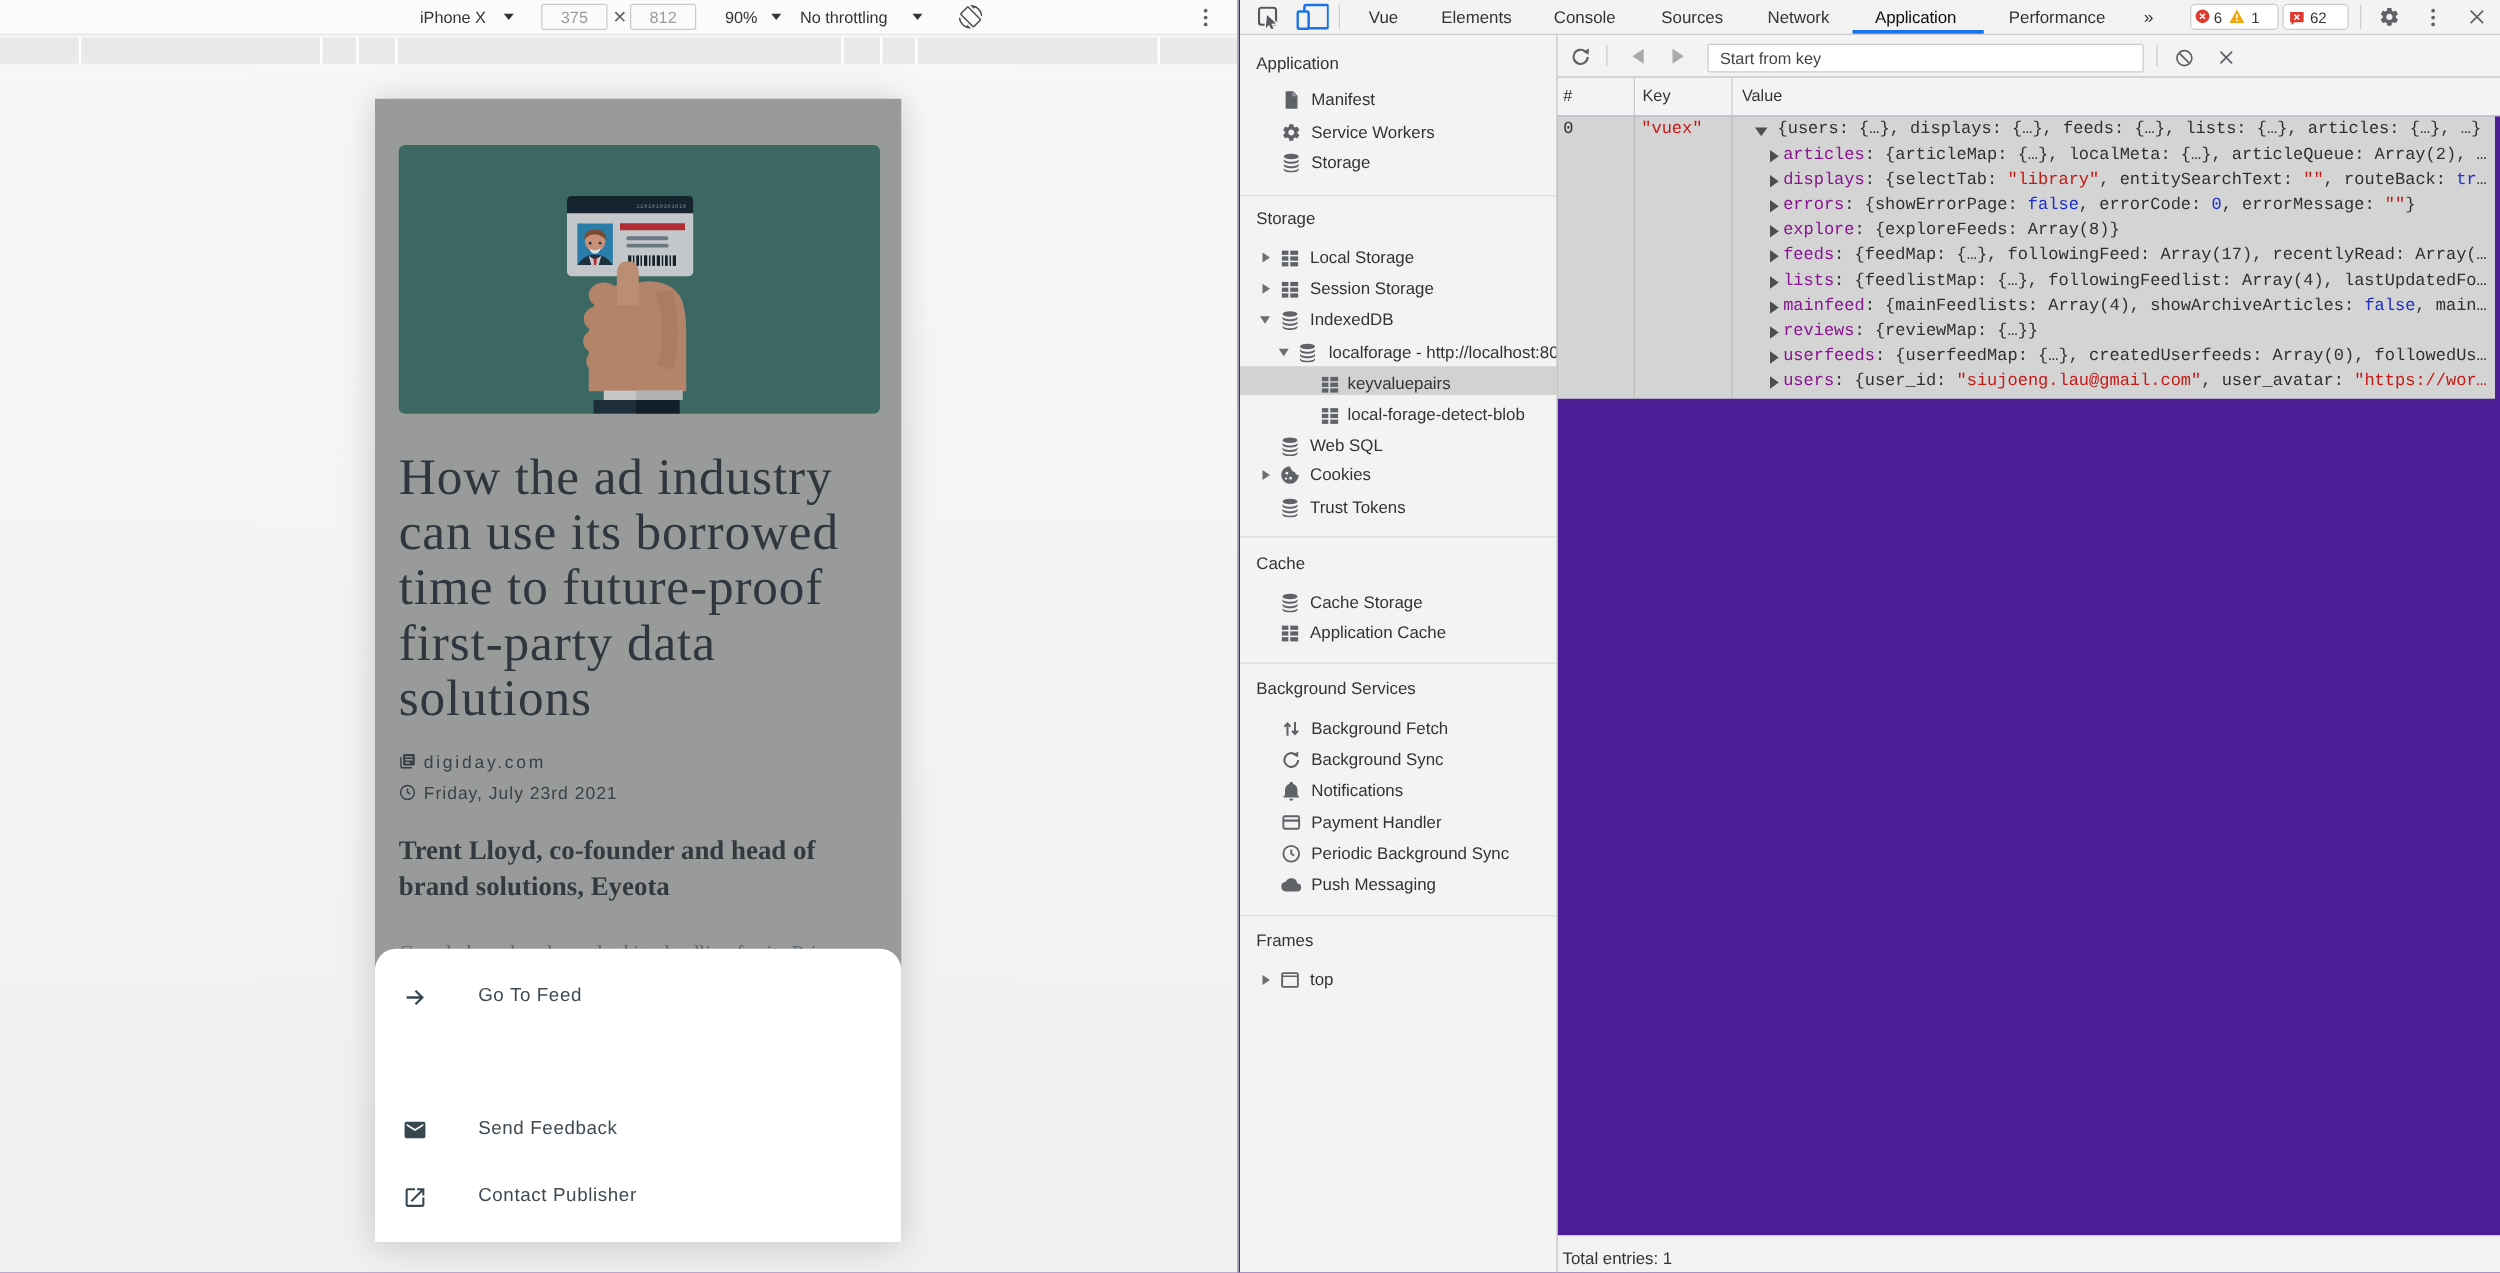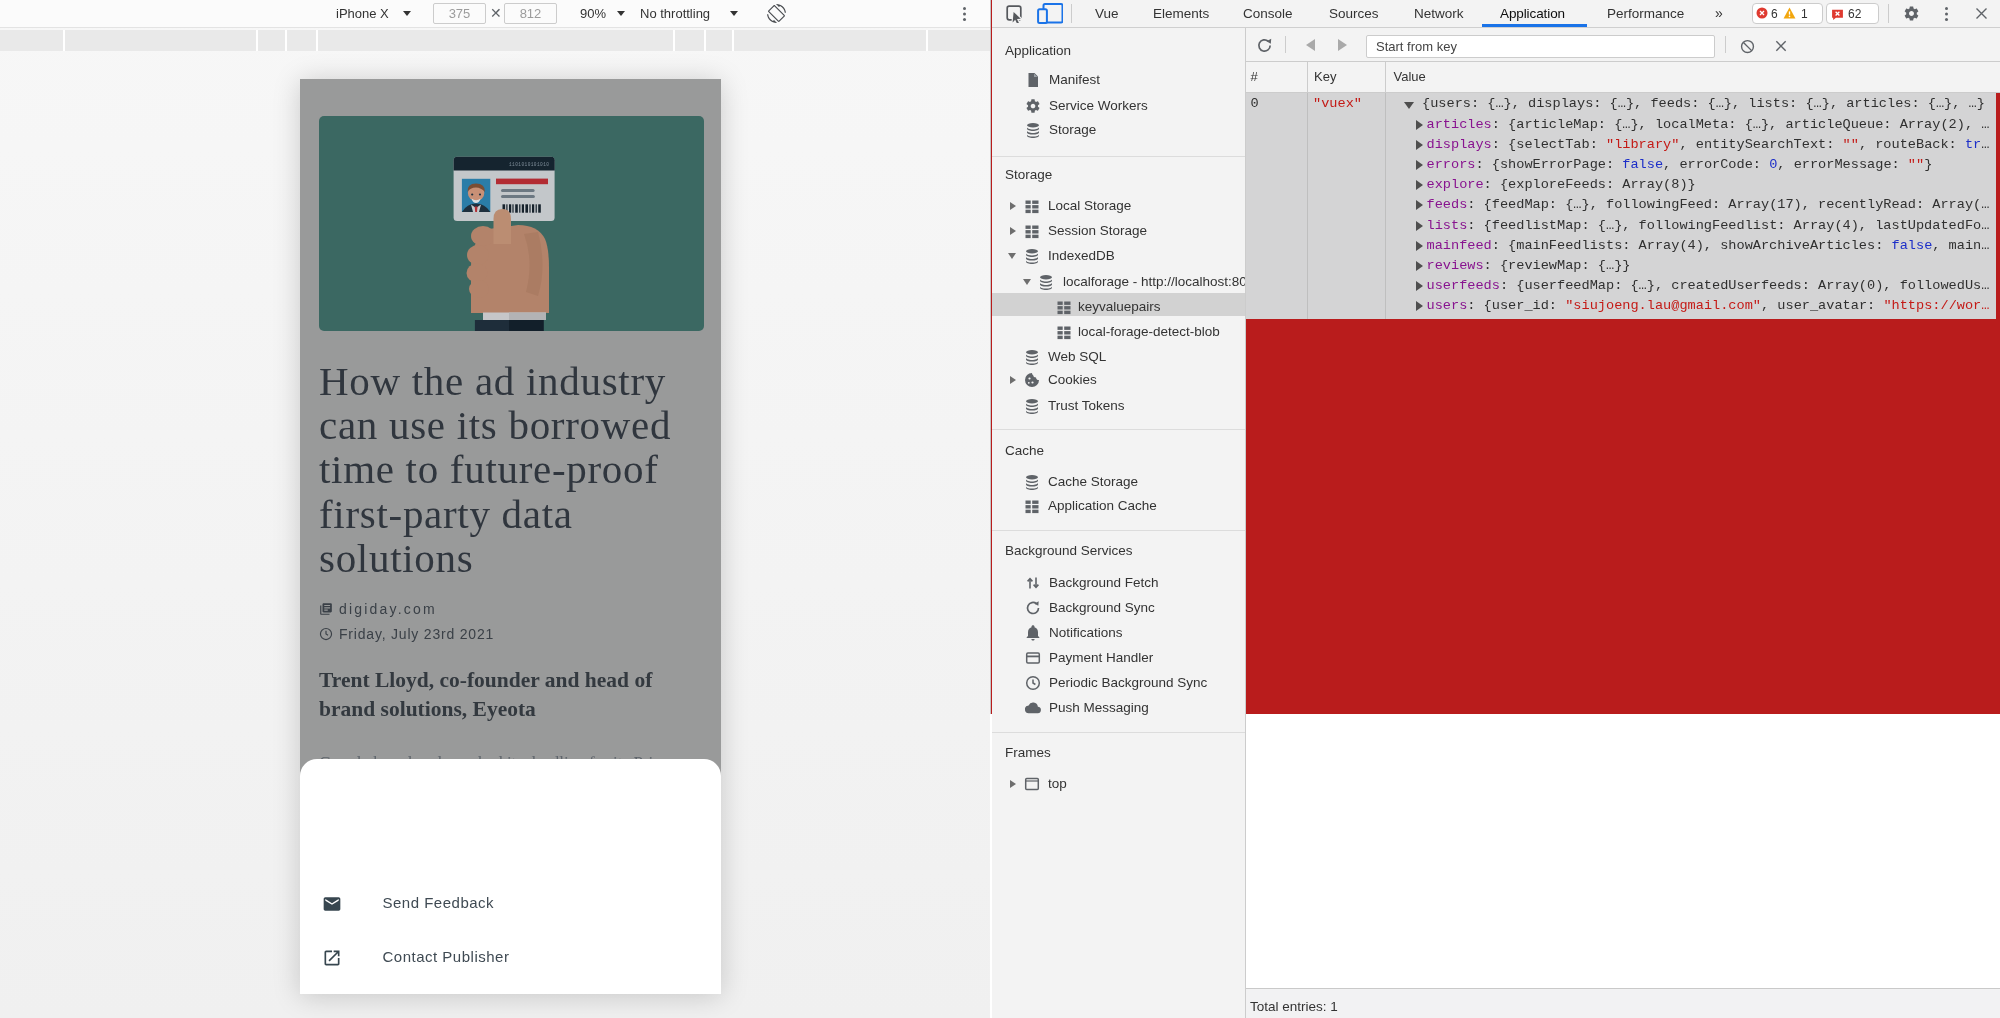--- a/index.html
+++ b/index.html
@@ -26,21 +26,21 @@
   #boldp { position:absolute; left:19px; top:587px; width:380px; font-family:"Liberation Serif", serif; font-weight:bold; font-size:21.5px; line-height:28.7px; color:#33393f; }
   #sliver { position:absolute; left:19px; top:671.5px; width:390px; height:16px; overflow:hidden; font-family:"Liberation Serif", serif; font-size:17px; line-height:24px; color:#5e646b; }
 
   
   #sheet { position:absolute; left:0px; top:680px; width:421px; height:235px; background:#fff; border-radius:17px 17px 0 0; }
   .srow { position:absolute; left:0; width:421px; height:20px; }
   .srow svg { position:absolute; left:22px; top:1px; }
   .slabel { position:absolute; left:82.5px; top:0; font-size:15px; line-height:20px; color:#3f4a53; letter-spacing:0.5px; }
 
   
-  #rightpane { left:990px; top:0; width:1010px; height:714px; background:#b91c1c; border-left:1px solid #c5c5c5; }
+  #rightpane { left:990px; top:0; width:1010px; height:1018px; background:#4c1d95; border-left:1px solid #c5c5c5; }
   #rtabbar { position:absolute; left:1px; top:0; width:1009px; height:28px; background:#f3f3f3; border-bottom:1px solid #cfcfcf; }
   .rtab { position:absolute; top:0; height:27px; line-height:27px; font-size:13.5px; color:#333; }
   #sidebar { position:absolute; left:1px; top:28px; width:254px; height:990px; background:#f3f3f3; border-right:1px solid #ccc; overflow:hidden; }
   .shead { position:absolute; font-size:13.5px; color:#333; height:16px; line-height:16px; }
   .sitem { position:absolute; font-size:13.5px; color:#333; height:16px; line-height:16px; }
   .sitem svg, .shead svg { position:absolute; }
   .sdiv { position:absolute; left:0; width:254px; height:1px; background:#dcdcdc; }
   .tri-r { position:absolute; width:0; height:0; border-top:4px solid transparent; border-bottom:4px solid transparent; border-left:6px solid #6e6e6e; }
   .tri-d { position:absolute; width:0; height:0; border-left:4px solid transparent; border-right:4px solid transparent; border-top:6px solid #6e6e6e; }
 
@@ -148,20 +148,26 @@
     <div class="metarow" style="top:548px;">
       <svg width="14" height="14" viewBox="0 0 24 24" fill="none" stroke="#3a4047" stroke-width="2">
           <circle cx="12" cy="12" r="9.5"></circle>
           <path d="M12 6.5V12l3.5 2"></path>
         </svg>
       <span class="metatxt" style="letter-spacing:0.8px;">Friday, July 23rd 2021</span>
     </div>
     <div id="boldp">Trent Lloyd, co-founder and head of<br>brand solutions, Eyeota</div>
     <div id="sliver">Google has already pushed its deadline for its Priv</div>
     <div id="sheet">
+      <div class="srow" style="top:27.5px;">
+        <svg width="20" height="20" viewBox="0 0 24 24" fill="none" stroke="#37464f" stroke-width="2.2">
+            <path d="M4 12h15M12.5 5.5L19 12l-6.5 6.5"></path>
+          </svg>
+        <span class="slabel">Go To Feed</span>
+      </div>
       <div class="srow" style="top:134px;">
         <svg width="20" height="20" viewBox="0 0 24 24" fill="#37464f">
             <path d="M20 4H4c-1.1 0-2 .9-2 2v12c0 1.1.9 2 2 2h16c1.1 0 2-.9 2-2V6c0-1.1-.9-2-2-2zm0 4l-8 5-8-5V6l8 5 8-5v2z"></path>
           </svg>
         <span class="slabel">Send Feedback</span>
       </div>
       <div class="srow" style="top:187.5px;">
         <svg width="20" height="20" viewBox="0 0 24 24" fill="#37464f">
             <path d="M19 19H5V5h7V3H5c-1.11 0-2 .9-2 2v14c0 1.1.89 2 2 2h14c1.1 0 2-.9 2-2v-7h-2v7zM14 3v2h3.59l-9.83 9.83 1.41 1.41L19 6.41V10h2V3h-7z"></path>
           </svg>

